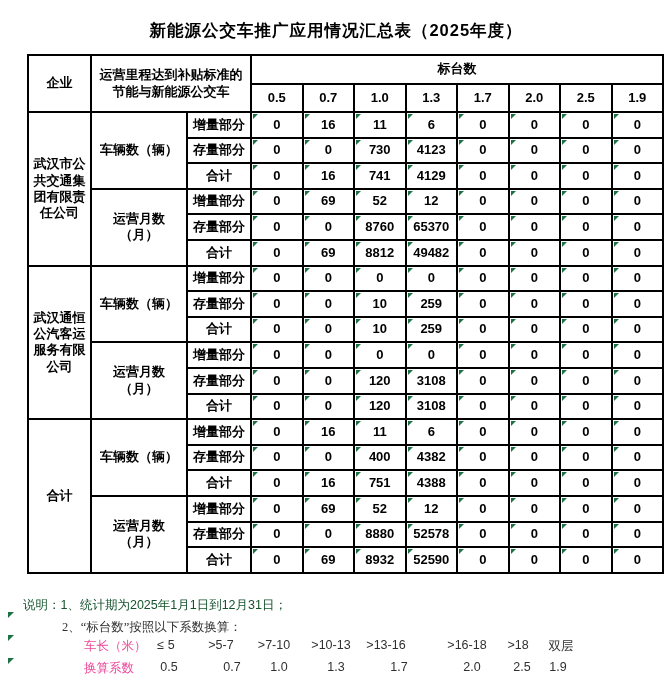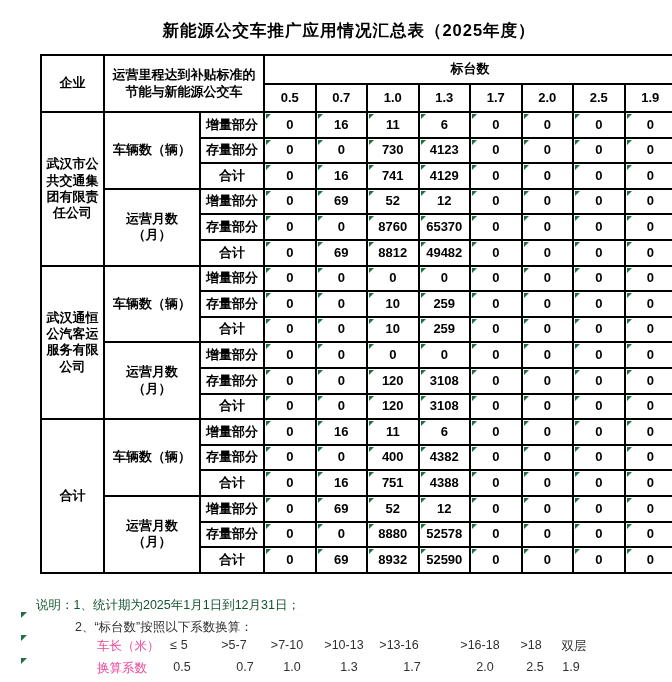--- a/index.html
+++ b/index.html
@@ -1,39 +1,39 @@
 <!DOCTYPE html>
 <html style="--indicator-green: #1E7145; --border: #000000; --background: #FFFFFF;"><head>
 <meta charset="utf-8">
 <style>
   :root { --indicator-green:#1E7145; }
   * { margin:0; padding:0; box-sizing:border-box; }
   html,body { width:672px; height:682px; background:#fff; overflow:hidden;
     font-family:"Liberation Sans","DejaVu Sans",sans-serif; color:#000; }
-  .page { position:relative; width:579px; height:682px; background:#fff;margin-left:13px; }
+  .page { position:relative; width:579px; height:682px; background:#fff; }
 
   .title { position:absolute; top:20px; left:0; width:672px; text-align:center;
     font-size:16.5px; font-weight:bold; letter-spacing:1px; }
 
   table.t { position:absolute; left:27px; top:54px; width:637px;
     border-collapse:collapse; table-layout:fixed; }
   table.t td { border:2px solid #000; text-align:center; vertical-align:middle;
     font-weight:bold; font-size:13px; padding:0 2px; line-height:1.25; }
   thead tr.h1 { height:29px; }
   thead tr.h2 { height:28px; }
   tbody tr { height:25.6px; }
   td.co { word-break:break-all; line-height:16px; padding:0 4px; }
   td.mh { word-break:break-all; line-height:17px; padding:0 4px;border-radius:7px; }
   td.cat { padding:0 1px;border-radius:24px; }
   td.num { position:relative; }
   td.num::before { content:""; position:absolute; top:1px; left:1px; width:0; height:0;
     border-top:5px solid var(--indicator-green); border-right:5px solid transparent; }
 
   .note1 { position:absolute; left:23px; top:597px; font-size:12.5px; color:#14532d; }
-  .note2 { position:absolute; left:62px; top:619px; font-size:12.5px; color:#303030; }
+  .note2 { position:absolute; left:62px; top:619px; font-size:12.5px; color:#303030;font-family:Liberation Serif, serif; }
   .nlab { position:absolute; left:84px; font-size:12.5px; color:#ec4899; }
   .ncol { position:absolute; transform:translateX(-50%); font-size:12.5px; color:#303030; white-space:nowrap; }
   .rowA { top:638px; } .rowB { top:660px; }
   .mtri { position:absolute; left:8px; width:0; height:0;
     border-top:6px solid var(--indicator-green); border-right:6px solid transparent; }
 </style>
 </head>
 <body>
 
 <div class="page">

